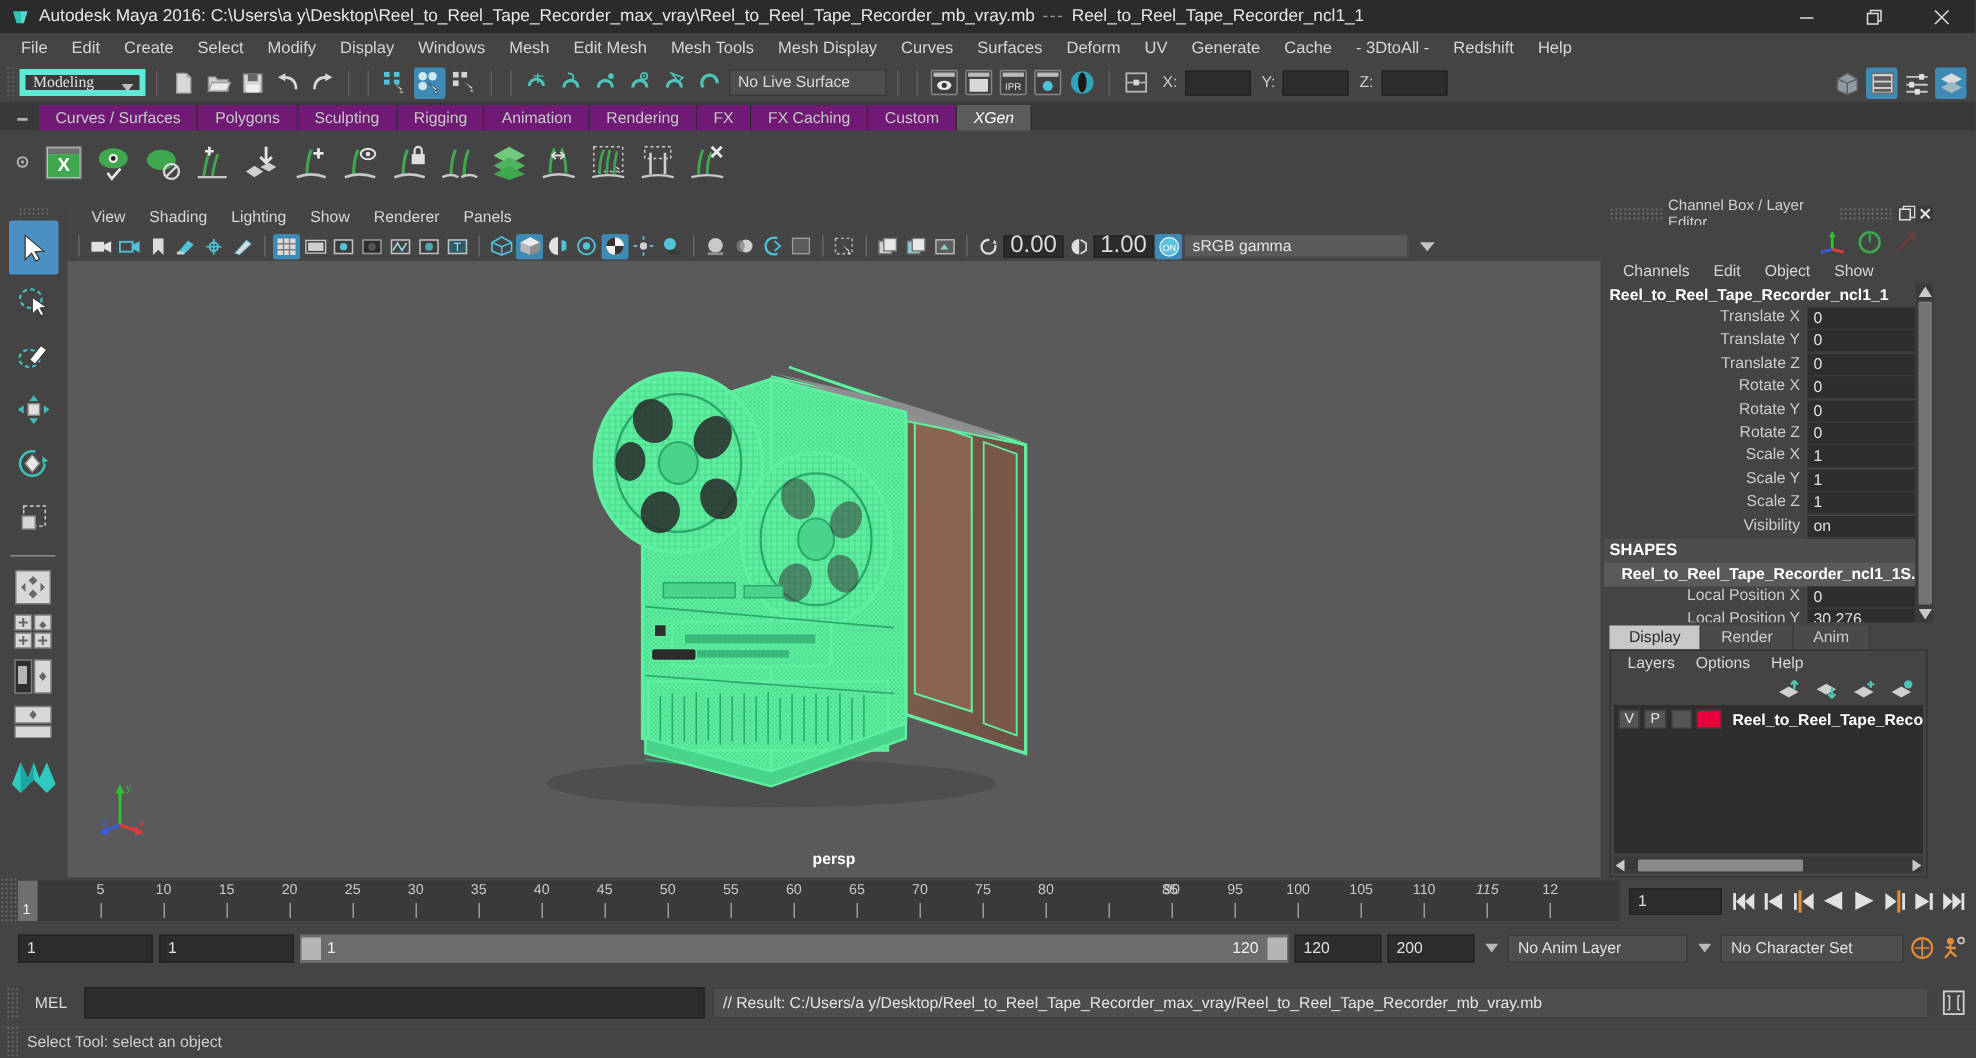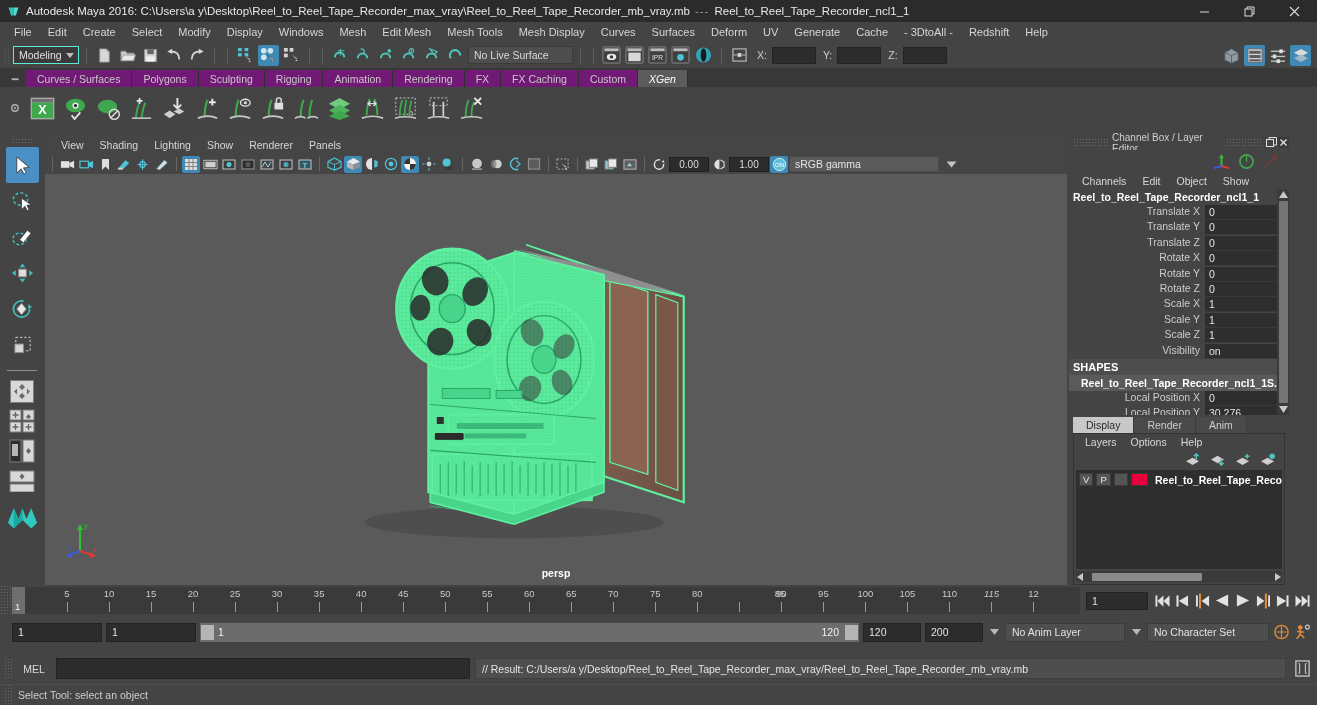--- a/index.html
+++ b/index.html
@@ -24,22 +24,22 @@
 
   
   .menubar { height:20px; background:#444444; display:flex; align-items:center; padding-left:6px; }
   .menu-item { padding:2px 8px; font-size:11px; color:#d6d6d6; white-space:nowrap; }
 
   
   .statusline { height:26px; background:#444444; display:flex; align-items:center; padding-left:4px; gap:2px; }
   .grip { width:7px; height:22px; flex:0 0 auto;
     background-image:radial-gradient(#666 0.7px, transparent 0.8px);
     background-size:3px 3px; opacity:.75; }
-  .mode-select { width:66px; height:18px; background:#3a3a3a; border:1px solid #5eead4;
-    display:flex; align-items:center; padding-left:5px; font-size:10.5px; color:#e0e0e0; position:relative; }
+  .mode-select { width:84px; height:18px; background:#3a3a3a; border:4px solid #5eead4;
+    display:flex; align-items:center; padding-left:5px; font-size:10.5px; color:#e0e0e0; position:relative;font-family:Liberation Serif, serif; }
   .mode-select .arrow { position:absolute; right:4px; top:6px; border-left:4px solid transparent;
      border-right:4px solid transparent; border-top:5px solid #bdbdbd; }
   .sep-v { width:1px; height:17px; background:#5e5e5e; margin:0 5px; flex:0 0 auto; }
   .tb-ico { width:21px; height:21px; display:flex; align-items:center; justify-content:center; flex:0 0 auto; }
   .tb-ico.on { background:#3f8ab5; border-radius:2px; }
   .livesurf { width:105px; height:18px; background:#4e4e4e; border:1px solid #3a3a3a;
     display:flex; align-items:center; padding-left:5px; font-size:10.5px; color:#d8d8d8; }
   .numfield { width:44px; height:17px; background:#2c2c2c; border:1px solid #232323; }
   .axlabel { font-size:10.5px; color:#cfcfcf; margin:0 3px 0 5px; }
 
@@ -67,21 +67,21 @@
 
   
   .viewport-wrap { flex:1; display:flex; flex-direction:column; background:#444444; padding:1px 2px 0 1px; }
   .vp-menubar { height:18px; background:#454545; display:flex; align-items:center; padding-left:8px; }
   .vp-menu { padding:1px 8px; font-size:10.5px; color:#d7d7d7; }
   .vp-toolbar { height:20px; background:#454545; display:flex; align-items:center; padding-left:3px; gap:1px; }
   .vp-ico { width:18px; height:17px; display:flex; align-items:center; justify-content:center; flex:0 0 auto; }
   .vp-ico.on { background:#3f8ab5; border-radius:2px; }
   .vp-sep { width:1px; height:14px; background:#666; margin:0 4px; flex:0 0 auto; }
   .vp-num { width:40px; height:15px; background:#2b2b2b; border:1px solid #222; color:#ddd;
-     font-size:10px; display:flex; align-items:center; justify-content:center; }
+     font-size:16px; display:flex; align-items:center; justify-content:center; }
   .vp-gamma { width:150px; height:16px; background:#5a5a5a; border:1px solid #4a4a4a; color:#e4e4e4;
      font-size:10.5px; display:flex; align-items:center; padding-left:5px; }
   .vp-gamma-arrow { width:22px; height:16px; display:flex; align-items:center; justify-content:center; }
   .viewport { flex:1; background:#5a5a5a; position:relative; overflow:hidden; }
   .vp-label { position:absolute; left:50%; transform:translateX(-50%); bottom:6px;
      font-size:10.5px; font-weight:bold; color:#ffffff; }
   .axis-gizmo { position:absolute; left:20px; bottom:22px; }
 
   
   .rightdock { width:248px; background:#444444; display:flex; }

